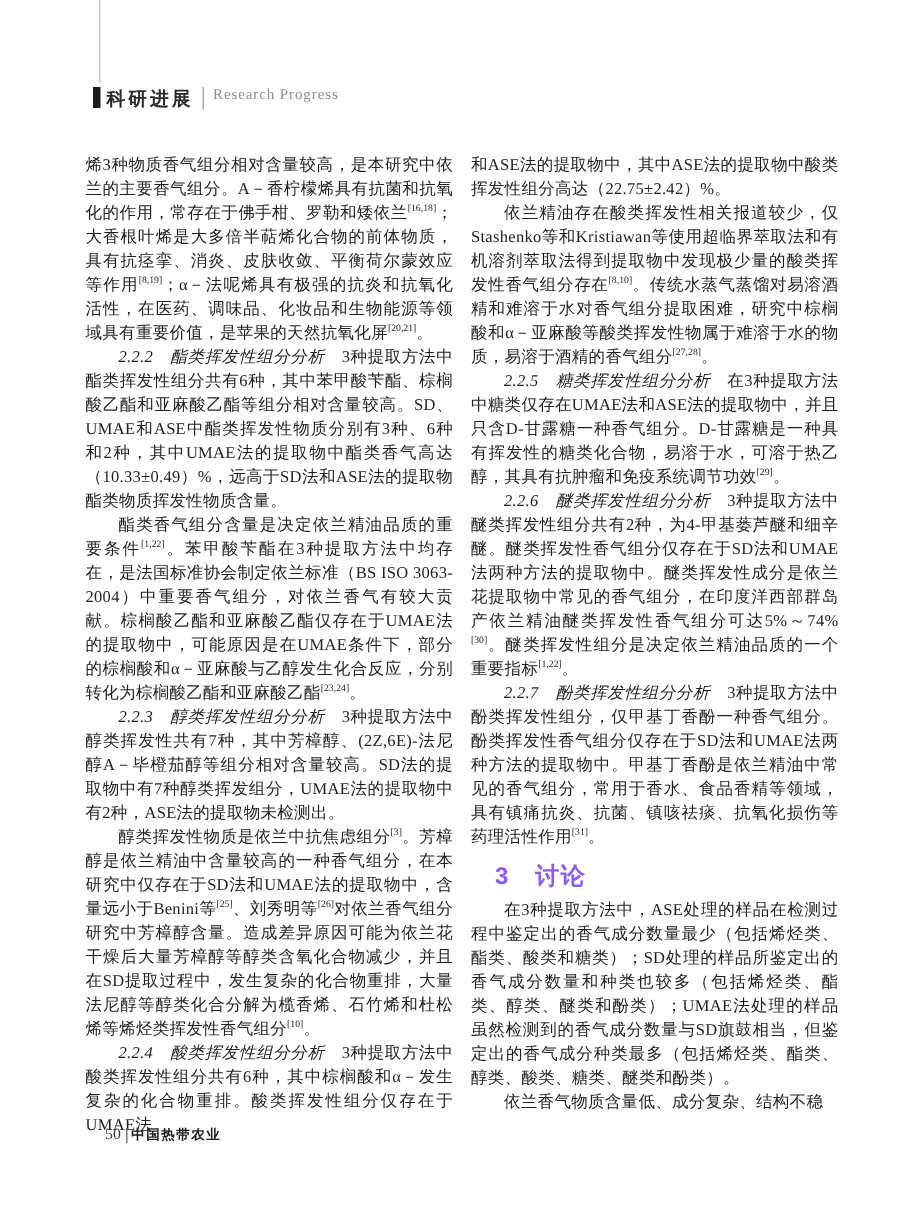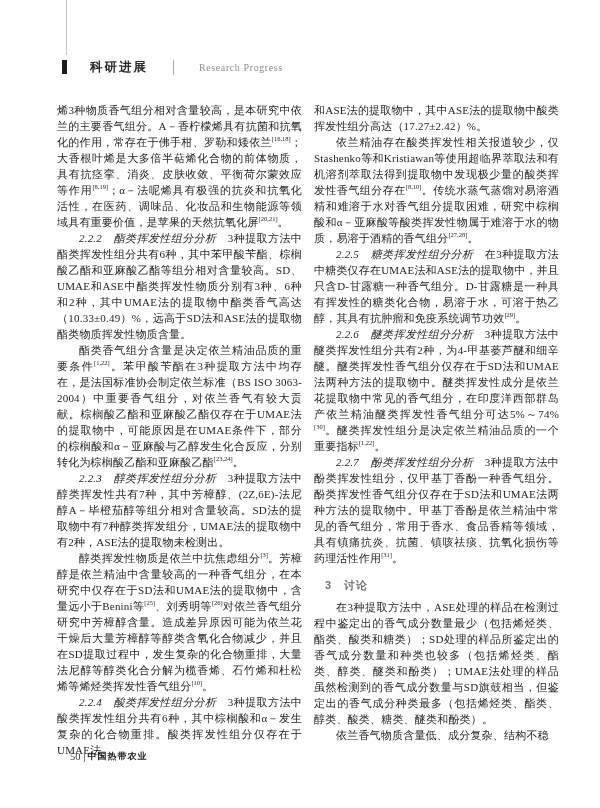--- a/index.html
+++ b/index.html
@@ -9,21 +9,21 @@
     background:#fefefe;
     overflow:hidden;
     font-family:"Liberation Serif","DejaVu Serif",serif;
     color:#1f1f1f;
   }
   .crop-mark{
     position:absolute;left:66px;top:0;width:1px;height:55px;background:#c9c9c9;
   }
   .header{
     position:absolute;left:62px;top:58px;
-    display:flex;align-items:center;gap:23px;height:18px;
+    display:flex;align-items:flex-start;gap:4px;height:18px;
   }
   .header-bar{width:5px;height:14px;background:#1c1c1c;}
   .header-cn{
     font-family:"Liberation Sans","DejaVu Sans",sans-serif;
     font-weight:bold;font-size:12.5px;color:#2a2a2a;letter-spacing:2px;
   }
   .header-divider{width:1px;height:15px;background:#aaaaaa;margin:0 2px;}
   .header-en{
     font-size:10px;color:#8d8d8d;letter-spacing:0.6px;
   }
@@ -37,21 +37,21 @@
     font-size:11px;
     line-height:16px;
     letter-spacing:0.2px;
   }
   .para{margin:0;}
   .para.indent{text-indent:2em;}
   .run-head{font-weight:normal;font-style:italic;}
   sup.ref{font-size:6.5px;line-height:0;vertical-align:super;letter-spacing:0;}
   .sec-head{
     font-family:"Liberation Sans","DejaVu Sans",sans-serif;
-    font-weight:bold;font-size:11px;color:#737373;
+    font-weight:bold;font-size:16px;color:#8b5cf6;
     margin:11px 0 6px 0;text-indent:1em;letter-spacing:1px;
   }
   .footer{
     position:absolute;left:70px;top:750px;
     display:flex;align-items:center;gap:3px;
   }
   .footer-page{font-size:10.5px;color:#3a3a3a;}
   .footer-divider{width:1px;height:10px;background:#777777;}
   .footer-journal{
     font-family:"Liberation Sans","DejaVu Sans",sans-serif;
@@ -75,21 +75,21 @@
   <div class="columns">
     <div class="col">
         <p class="para"><span>烯3种物质香气组分相对含量较高，是本研究中依兰的主要香气组分。A－香柠檬烯具有抗菌和抗氧化的作用，常存在于佛手柑、罗勒和矮依兰</span><sup class="ref">[16,18]</sup><span>；大香根叶烯是大多倍半萜烯化合物的前体物质，具有抗痉挛、消炎、皮肤收敛、平衡荷尔蒙效应等作用</span><sup class="ref">[8,19]</sup><span>；α－法呢烯具有极强的抗炎和抗氧化活性，在医药、调味品、化妆品和生物能源等领域具有重要价值，是苹果的天然抗氧化屏</span><sup class="ref">[20,21]</sup><span>。</span></p>
         <p class="para indent"><span class="run-head">2.2.2　酯类挥发性组分分析</span><span>　3种提取方法中酯类挥发性组分共有6种，其中苯甲酸苄酯、棕榈酸乙酯和亚麻酸乙酯等组分相对含量较高。SD、UMAE和ASE中酯类挥发性物质分别有3种、6种和2种，其中UMAE法的提取物中酯类香气高达（10.33±0.49）%，远高于SD法和ASE法的提取物酯类物质挥发性物质含量。</span></p>
         <p class="para indent"><span>酯类香气组分含量是决定依兰精油品质的重要条件</span><sup class="ref">[1,22]</sup><span>。苯甲酸苄酯在3种提取方法中均存在，是法国标准协会制定依兰标准（BS ISO 3063-2004）中重要香气组分，对依兰香气有较大贡献。棕榈酸乙酯和亚麻酸乙酯仅存在于UMAE法的提取物中，可能原因是在UMAE条件下，部分的棕榈酸和α－亚麻酸与乙醇发生化合反应，分别转化为棕榈酸乙酯和亚麻酸乙酯</span><sup class="ref">[23,24]</sup><span>。</span></p>
         <p class="para indent"><span class="run-head">2.2.3　醇类挥发性组分分析</span><span>　3种提取方法中醇类挥发性共有7种，其中芳樟醇、(2Z,6E)-法尼醇A－毕橙茄醇等组分相对含量较高。SD法的提取物中有7种醇类挥发组分，UMAE法的提取物中有2种，ASE法的提取物未检测出。</span></p>
         <p class="para indent"><span>醇类挥发性物质是依兰中抗焦虑组分</span><sup class="ref">[3]</sup><span>。芳樟醇是依兰精油中含量较高的一种香气组分，在本研究中仅存在于SD法和UMAE法的提取物中，含量远小于Benini等</span><sup class="ref">[25]</sup><span>、刘秀明等</span><sup class="ref">[26]</sup><span>对依兰香气组分研究中芳樟醇含量。造成差异原因可能为依兰花干燥后大量芳樟醇等醇类含氧化合物减少，并且在SD提取过程中，发生复杂的化合物重排，大量法尼醇等醇类化合分解为榄香烯、石竹烯和杜松烯等烯烃类挥发性香气组分</span><sup class="ref">[10]</sup><span>。</span></p>
         <p class="para indent"><span class="run-head">2.2.4　酸类挥发性组分分析</span><span>　3种提取方法中酸类挥发性组分共有6种，其中棕榈酸和α－发生复杂的化合物重排。酸类挥发性组分仅存在于UMAE法</span></p>
       </div>
     <div class="col">
-        <p class="para"><span>和ASE法的提取物中，其中ASE法的提取物中酸类挥发性组分高达（17.27±2.42）%。</span></p>
+        <p class="para"><span>和ASE法的提取物中，其中ASE法的提取物中酸类挥发性组分高达（22.75±2.42）%。</span></p>
         <p class="para indent"><span>依兰精油存在酸类挥发性相关报道较少，仅Stashenko等和Kristiawan等使用超临界萃取法和有机溶剂萃取法得到提取物中发现极少量的酸类挥发性香气组分存在</span><sup class="ref">[8,10]</sup><span>。传统水蒸气蒸馏对易溶酒精和难溶于水对香气组分提取困难，研究中棕榈酸和α－亚麻酸等酸类挥发性物属于难溶于水的物质，易溶于酒精的香气组分</span><sup class="ref">[27,28]</sup><span>。</span></p>
         <p class="para indent"><span class="run-head">2.2.5　糖类挥发性组分分析</span><span>　在3种提取方法中糖类仅存在UMAE法和ASE法的提取物中，并且只含D-甘露糖一种香气组分。D-甘露糖是一种具有挥发性的糖类化合物，易溶于水，可溶于热乙醇，其具有抗肿瘤和免疫系统调节功效</span><sup class="ref">[29]</sup><span>。</span></p>
         <p class="para indent"><span class="run-head">2.2.6　醚类挥发性组分分析</span><span>　3种提取方法中醚类挥发性组分共有2种，为4-甲基蒌芦醚和细辛醚。醚类挥发性香气组分仅存在于SD法和UMAE法两种方法的提取物中。醚类挥发性成分是依兰花提取物中常见的香气组分，在印度洋西部群岛产依兰精油醚类挥发性香气组分可达5%～74%</span><sup class="ref">[30]</sup><span>。醚类挥发性组分是决定依兰精油品质的一个重要指标</span><sup class="ref">[1,22]</sup><span>。</span></p>
         <p class="para indent"><span class="run-head">2.2.7　酚类挥发性组分分析</span><span>　3种提取方法中酚类挥发性组分，仅甲基丁香酚一种香气组分。酚类挥发性香气组分仅存在于SD法和UMAE法两种方法的提取物中。甲基丁香酚是依兰精油中常见的香气组分，常用于香水、食品香精等领域，具有镇痛抗炎、抗菌、镇咳祛痰、抗氧化损伤等药理活性作用</span><sup class="ref">[31]</sup><span>。</span></p>
         <h3 class="sec-head"><span>3　讨论</span></h3>
         <p class="para indent"><span>在3种提取方法中，ASE处理的样品在检测过程中鉴定出的香气成分数量最少（包括烯烃类、酯类、酸类和糖类）；SD处理的样品所鉴定出的香气成分数量和种类也较多（包括烯烃类、酯类、醇类、醚类和酚类）；UMAE法处理的样品虽然检测到的香气成分数量与SD旗鼓相当，但鉴定出的香气成分种类最多（包括烯烃类、酯类、醇类、酸类、糖类、醚类和酚类）。</span></p>
         <p class="para indent"><span>依兰香气物质含量低、成分复杂、结构不稳</span></p>
       </div>
   </div>
 

